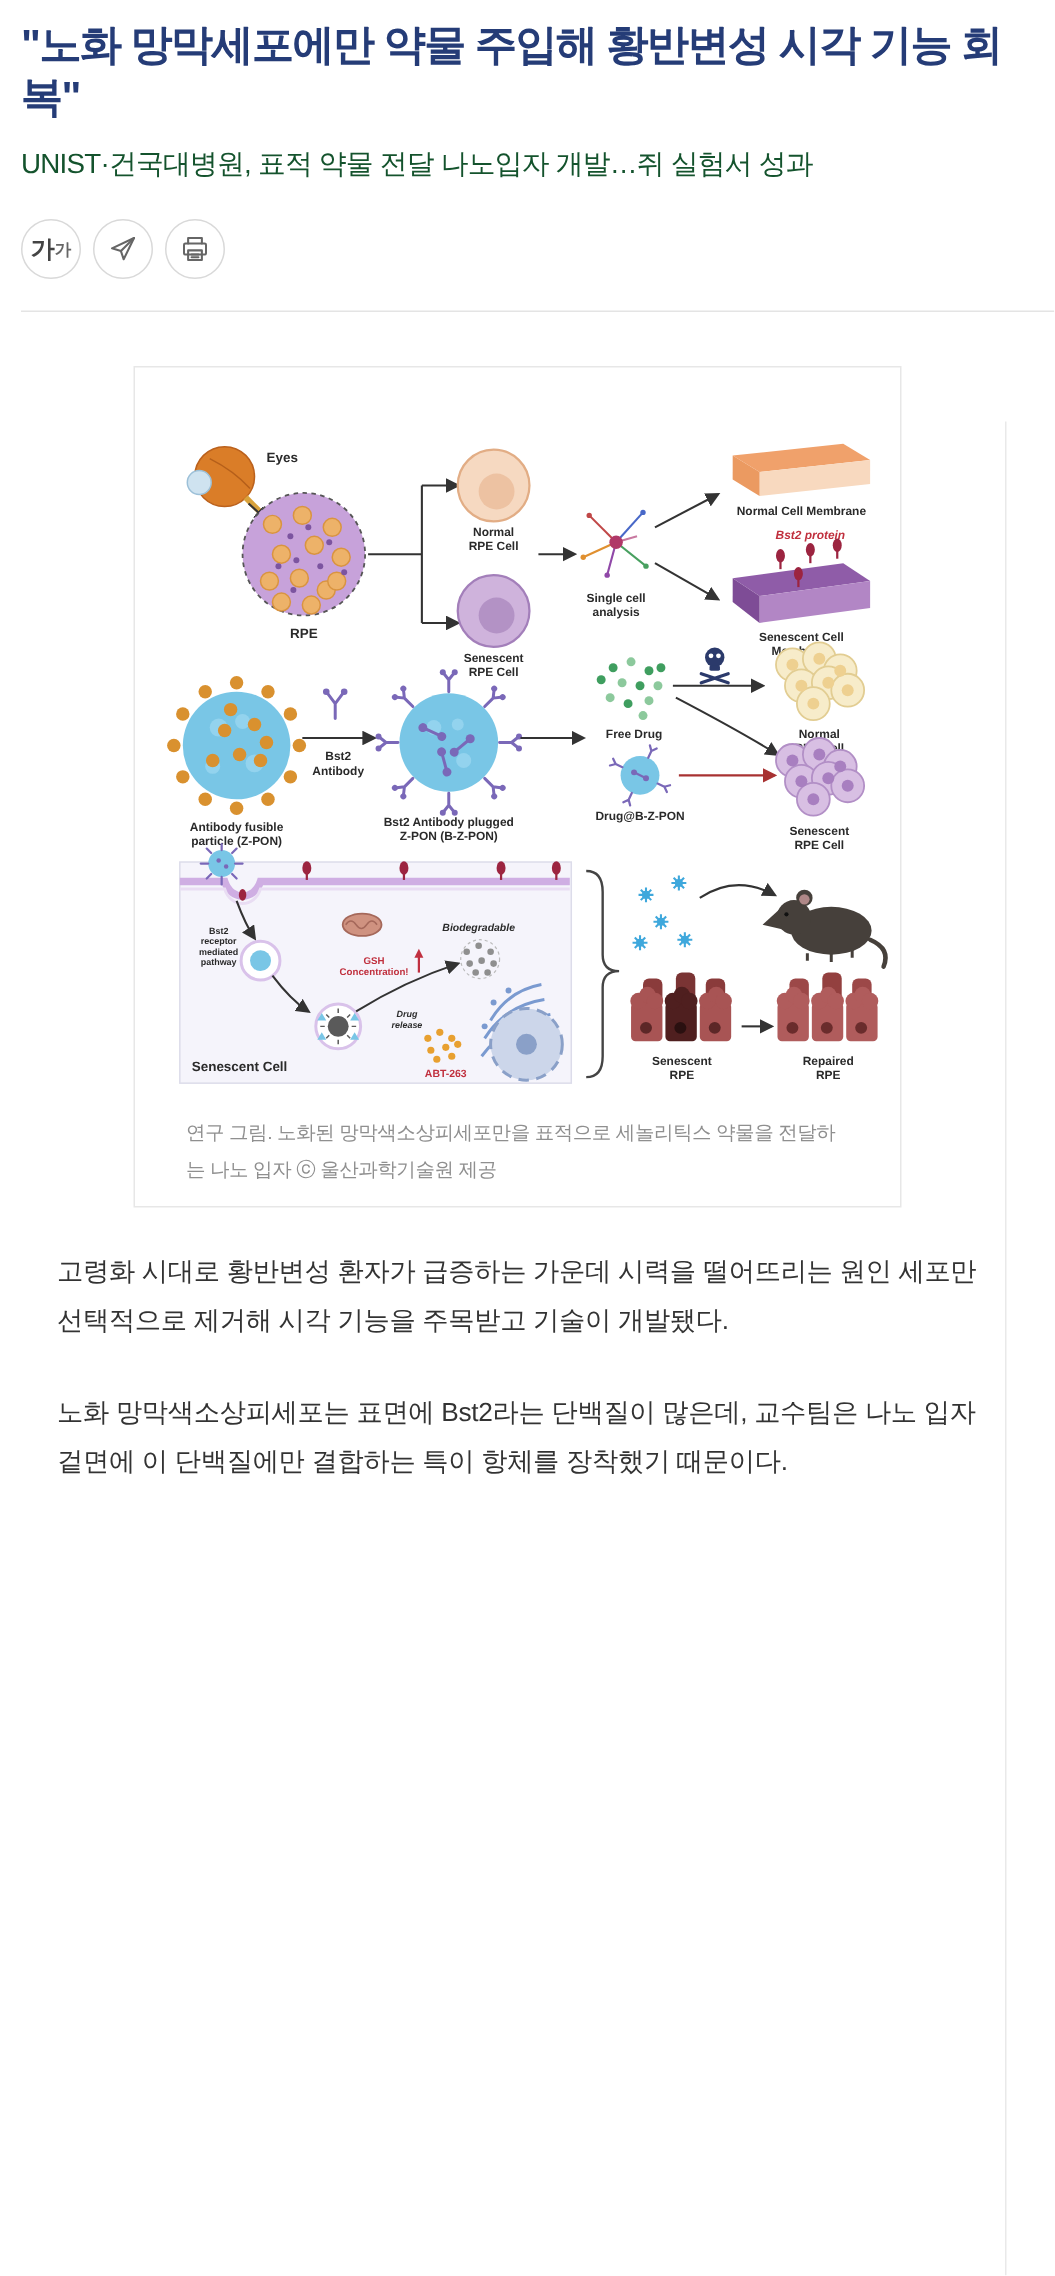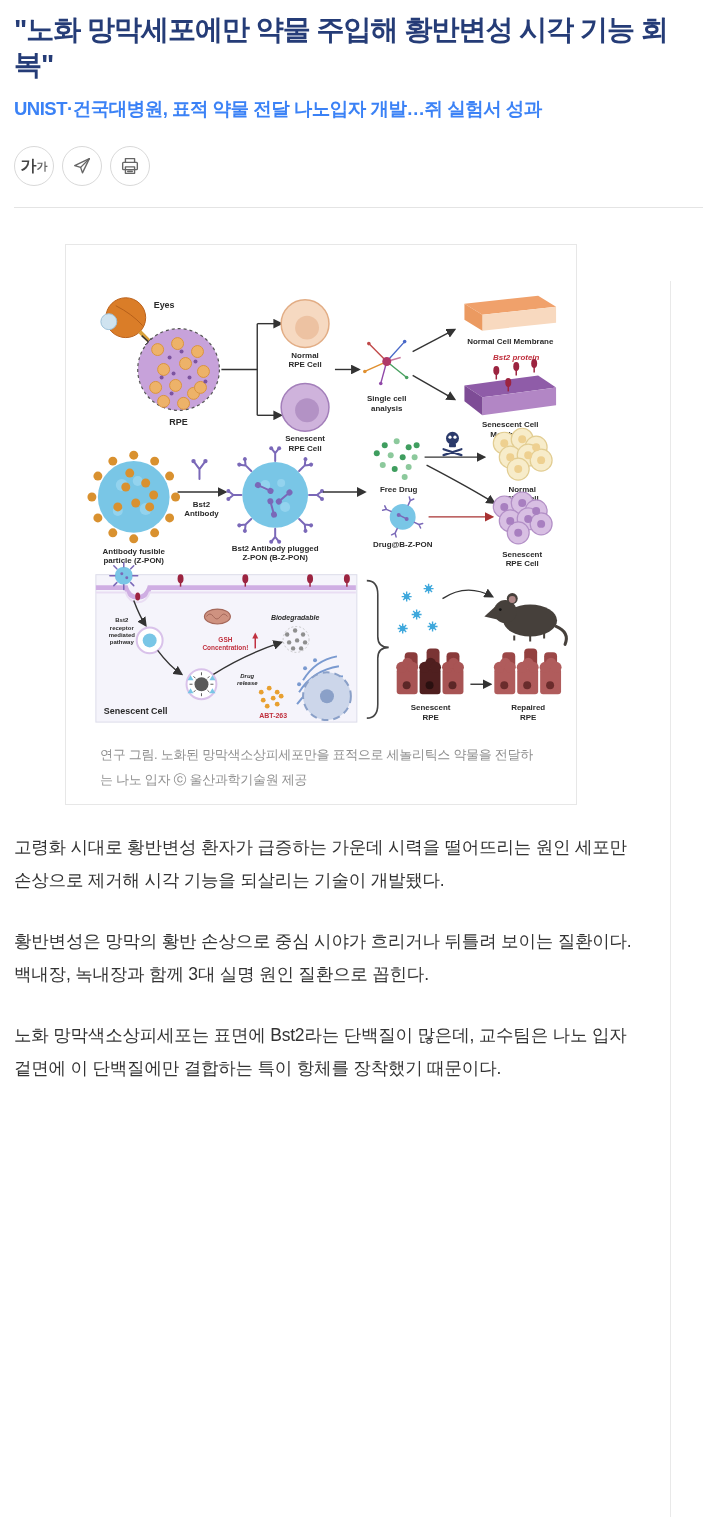--- a/index.html
+++ b/index.html
@@ -1,26 +1,26 @@
 <!DOCTYPE html>
 <html style="--title: #253c77; --body-text: #333333; --caption: #8f8f8f; --divider: #e4e4e4; --figure-red: #c0303e; --figure-blue: #79c6e6; --figure-purple: #7a68b8; --figure-orange: #d9912f; --figure-green: #3f9e5f;"><head>
 <meta charset="utf-8">
 <style>
   html,body{margin:0;padding:0;background:#fff;}
   body{font-family:"Liberation Sans","DejaVu Sans",sans-serif;}
   .page{position:relative;width:703px;height:1517px;overflow:hidden;background:#fff;}
   .header{padding:12px 14px 0 14px;}
   h1{margin:0;font-size:28px;line-height:1.25;font-weight:700;letter-spacing:-1px;color:var(--title);}
-  h2{margin:14px 0 0;font-size:18.5px;font-weight:700;letter-spacing:-0.5px;color:#3b82f6;}
+  h2{margin:14px 0 0;font-size:18.5px;font-weight:400;letter-spacing:-0.5px;color:#14532d;}
   .toolbar{margin-top:25px;display:flex;gap:8px;}
   .tool-btn{width:40px;height:40px;border-radius:50%;border:1px solid #d9d9d9;background:#fff;display:flex;align-items:center;justify-content:center;padding:0;cursor:pointer;color:#555;}
   .ga-lg{font-size:16px;font-weight:700;color:#444;}
   .ga-sm{font-size:11px;font-weight:700;color:#666;}
   .rule{border-top:1px solid var(--divider);margin:21px 0 0 14px;}
-  .content{position:relative;}
+  .content{position:relative;padding-left:24px;}
   .col-divider{position:absolute;left:670px;top:37px;width:1px;height:1280px;background:#e9e9e9;}
   .fig{margin:36px 0 0 65px;width:512px;border:1px solid #e7e7e7;box-sizing:border-box;}
   .fig svg{display:block;width:510px;height:495px;}
   figcaption{text-align:left;color:var(--caption);font-size:13px;line-height:25px;padding:2px 34px 12px;letter-spacing:-0.3px;}
   .article{margin:26px 16px 0 14px;width:646px;font-size:17.5px;line-height:33px;color:var(--body-text);word-break:keep-all;letter-spacing:-0.2px;}
   .article p{margin:0 0 28px;}
   
   text{font-family:"Liberation Sans","DejaVu Sans",sans-serif;}
   .t{font-weight:700;font-size:8px;fill:#2a2a2a;text-anchor:middle;}
   .t9{font-size:9px;}
@@ -556,18 +556,17 @@
               <circle cx="492" cy="423" r="5.5" fill="#b05c5c"></circle>
             <circle cx="486" cy="441" r="4" fill="#6a2c2c"></circle>
           </g>
         </g>
         <text class="t" x="464" y="466"><tspan x="464" dy="0">Repaired</tspan><tspan x="464" dy="1.18em">RPE</tspan></text>
       </svg>
       <figcaption>연구 그림. 노화된 망막색소상피세포만을 표적으로 세놀리틱스 약물을 전달하는 나노 입자 ⓒ 울산과학기술원 제공</figcaption>
     </figure>
 
     <div class="article">
-        <p>고령화 시대로 황반변성 환자가 급증하는 가운데 시력을 떨어뜨리는 원인 세포만 손상으로 제거해 시각 기능을 되살리는 기술이 개발됐다.</p>
-        <p>황반변성은 망막의 황반 손상으로 중심 시야가 흐리거나 뒤틀려 보이는 질환이다. 백내장, 녹내장과 함께 3대 실명 원인 질환으로 꼽힌다.</p>
+        <p>고령화 시대로 황반변성 환자가 급증하는 가운데 시력을 떨어뜨리는 원인 세포만 선택적으로 제거해 시각 기능을 주목받고 기술이 개발됐다.</p>
         <p>노화 망막색소상피세포는 표면에 Bst2라는 단백질이 많은데, 교수팀은 나노 입자 겉면에 이 단백질에만 결합하는 특이 항체를 장착했기 때문이다.</p>
       </div>
   </div>
 </div>
 
 </body></html>

